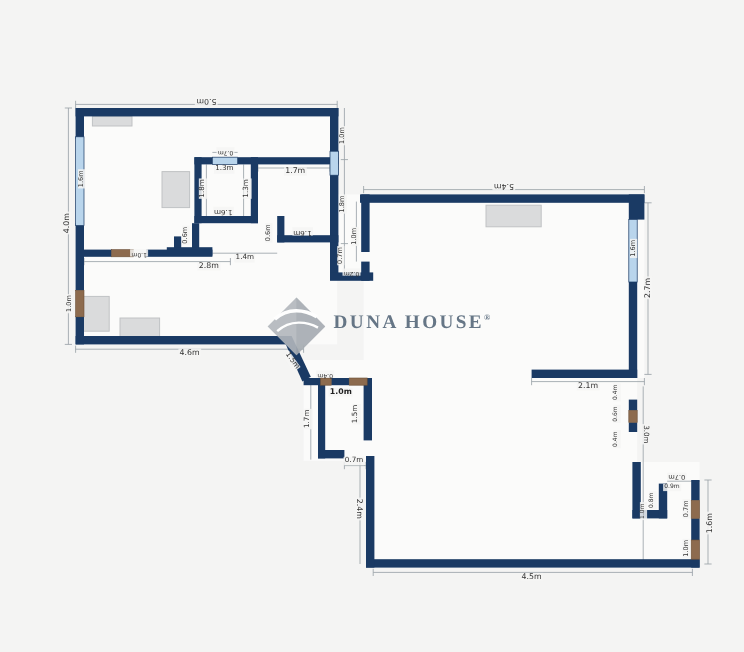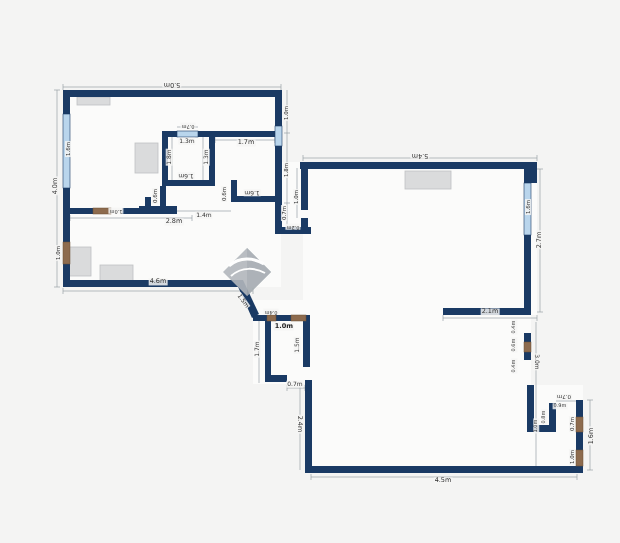--- a/index.html
+++ b/index.html
@@ -131,20 +131,23 @@
     </g>
 
     <g opacity="0.9">
       <polygon points="247,248 271,272 247,296 223,272" fill="#b2b7bc"></polygon>
       <polygon points="247,248 271,272 247,296" fill="#a5abb1"></polygon>
       <path d="M229 266 C240 256 254 258 264 264" stroke="#ffffff" stroke-width="3" fill="none"></path>
       <path d="M231 276 C242 266 256 268 265 273" stroke="#ffffff" stroke-width="2" fill="none"></path>
     </g>
   </svg>
 
+  <div id="watermark">
+    <span id="wm-text"><span>DUNA HOUSE</span><span id="wm-reg">®</span></span>
+  </div>
 
   <div id="labels-layer">
       <span class="dim-label" style="left: 172px; top: 84px; font-size: 6.5px; transform: translate(-50%, -50%) rotate(180deg);">5.0m</span>
       <span class="dim-label" style="left: 56px; top: 186px; font-size: 6.5px; transform: translate(-50%, -50%) rotate(-90deg);">4.0m</span>
       <span class="dim-label" style="left: 68px; top: 149px; font-size: 5.5px; transform: translate(-50%, -50%) rotate(-90deg);">1.6m</span>
       <span class="dim-label" style="left: 58px; top: 253px; font-size: 5.5px; transform: translate(-50%, -50%) rotate(-90deg);">1.0m</span>
       <span class="dim-label" style="left: 150px; top: 222px; font-size: 6.5px; transform: translate(-50%, -50%) rotate(0deg); margin-left: 24px;">2.8m</span>
       <span class="dim-label" style="left: 116px; top: 211px; font-size: 5px; transform: translate(-50%, -50%) rotate(180deg);">1.0m</span>
       <span class="dim-label" style="left: 188px; top: 126px; font-size: 5px; transform: translate(-50%, -50%) rotate(180deg);">0.7m</span>
       <span class="dim-label" style="left: 187px; top: 141px; font-size: 6px; transform: translate(-50%, -50%) rotate(0deg);">1.3m</span>
@@ -157,35 +160,35 @@
       <span class="dim-label" style="left: 246px; top: 143px; font-size: 6.5px; transform: translate(-50%, -50%) rotate(0deg);">1.7m</span>
       <span class="dim-label" style="left: 252px; top: 193px; font-size: 6px; transform: translate(-50%, -50%) rotate(180deg);">1.6m</span>
       <span class="dim-label" style="left: 286px; top: 113px; font-size: 5.5px; transform: translate(-50%, -50%) rotate(-90deg);">1.0m</span>
       <span class="dim-label" style="left: 286px; top: 170px; font-size: 5.5px; transform: translate(-50%, -50%) rotate(-90deg);">1.8m</span>
       <span class="dim-label" style="left: 284px; top: 213px; font-size: 5.5px; transform: translate(-50%, -50%) rotate(-90deg);">0.7m</span>
       <span class="dim-label" style="left: 296px; top: 197px; font-size: 5.5px; transform: translate(-50%, -50%) rotate(-90deg);">1.0m</span>
       <span class="dim-label" style="left: 293px; top: 227px; font-size: 5px; transform: translate(-50%, -50%) rotate(180deg);">0.2m</span>
       <span class="dim-label" style="left: 420px; top: 155px; font-size: 6.5px; transform: translate(-50%, -50%) rotate(180deg);">5.4m</span>
       <span class="dim-label" style="left: 528px; top: 207px; font-size: 5.5px; transform: translate(-50%, -50%) rotate(-90deg);">1.6m</span>
       <span class="dim-label" style="left: 540px; top: 240px; font-size: 6.5px; transform: translate(-50%, -50%) rotate(-90deg);">2.7m</span>
-      <span class="dim-label" style="left: 490px; top: 312px; font-size: 6.5px; transform: translate(-50%, -50%) rotate(0deg);">2.1m</span>
+      <span class="dim-label" style="left: 490px; top: 322px; font-size: 6.5px; transform: translate(-50%, -50%) rotate(0deg);">2.1m</span>
       <span class="dim-label" style="left: 514px; top: 327px; font-size: 5px; transform: translate(-50%, -50%) rotate(-90deg);">0.4m</span>
       <span class="dim-label" style="left: 514px; top: 345px; font-size: 5px; transform: translate(-50%, -50%) rotate(-90deg);">0.6m</span>
       <span class="dim-label" style="left: 514px; top: 366px; font-size: 5px; transform: translate(-50%, -50%) rotate(-90deg);">0.4m</span>
       <span class="dim-label" style="left: 537px; top: 362px; font-size: 6px; transform: translate(-50%, -50%) rotate(90deg);">3.0m</span>
       <span class="dim-label" style="left: 564px; top: 397px; font-size: 5.5px; transform: translate(-50%, -50%) rotate(180deg);">0.7m</span>
       <span class="dim-label" style="left: 560px; top: 406px; font-size: 5px; transform: translate(-50%, -50%) rotate(0deg);">0.9m</span>
       <span class="dim-label" style="left: 544px; top: 417px; font-size: 5px; transform: translate(-50%, -50%) rotate(-90deg);">0.8m</span>
       <span class="dim-label" style="left: 536px; top: 426px; font-size: 5px; transform: translate(-50%, -50%) rotate(-90deg);">1.0m</span>
       <span class="dim-label" style="left: 572px; top: 424px; font-size: 5.5px; transform: translate(-50%, -50%) rotate(-90deg);">0.7m</span>
       <span class="dim-label" style="left: 572px; top: 457px; font-size: 5.5px; transform: translate(-50%, -50%) rotate(-90deg);">1.0m</span>
       <span class="dim-label" style="left: 592px; top: 436px; font-size: 6.5px; transform: translate(-50%, -50%) rotate(-90deg);">1.6m</span>
       <span class="dim-label" style="left: 443px; top: 481px; font-size: 6.5px; transform: translate(-50%, -50%) rotate(0deg);">4.5m</span>
       <span class="dim-label" style="left: 299px; top: 424px; font-size: 6.5px; transform: translate(-50%, -50%) rotate(90deg);">2.4m</span>
       <span class="dim-label" style="left: 295px; top: 384px; font-size: 6px; transform: translate(-50%, -50%) rotate(0deg);">0.7m</span>
       <span class="dim-label" style="left: 257px; top: 349px; font-size: 6px; transform: translate(-50%, -50%) rotate(-90deg);">1.7m</span>
       <span class="dim-label" style="left: 297px; top: 345px; font-size: 6px; transform: translate(-50%, -50%) rotate(-90deg);">1.5m</span>
       <span class="dim-label" style="left: 243px; top: 301px; font-size: 6px; transform: translate(-50%, -50%) rotate(55deg);">1.5m</span>
       <span class="dim-label" style="left: 271px; top: 312px; font-size: 5px; transform: translate(-50%, -50%) rotate(180deg);">0.4m</span>
       <span class="dim-label bold" style="left: 284px; top: 327px; font-size: 6.5px; transform: translate(-50%, -50%) rotate(0deg);">1.0m</span>
-      <span class="dim-label" style="left: 158px; top: 282px; font-size: 6.5px; transform: translate(-50%, -50%) rotate(0deg);">4.6m</span>
+      <span class="dim-label" style="left: 158px; top: 294px; font-size: 6.5px; transform: translate(-50%, -50%) rotate(0deg);">4.6m</span>
     </div>
 </div>
 
 </body></html>

